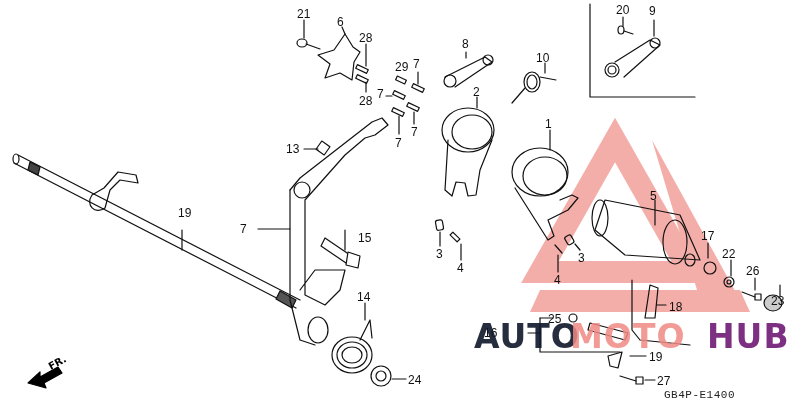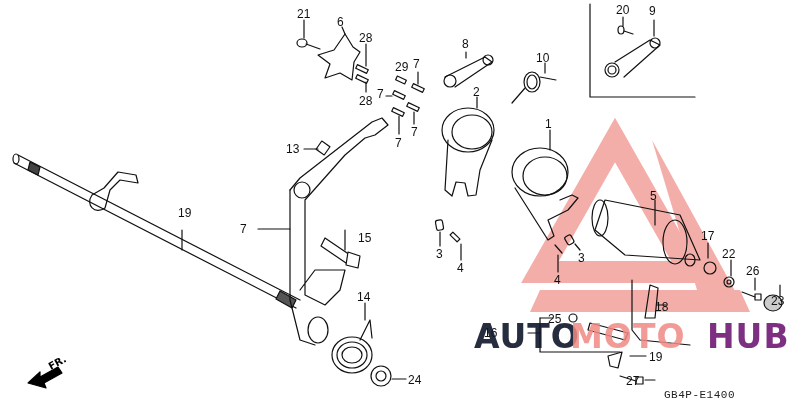--- a/index.html
+++ b/index.html
@@ -220,30 +220,30 @@
   <span class="lbl" style="left:462px;top:38px;">8</span>
   <span class="lbl" style="left:649px;top:5px;">9</span>
   <span class="lbl" style="left:536px;top:52px;">10</span>
   <span class="lbl" style="left:178px;top:207px;">19</span>
   <span class="lbl" style="left:240px;top:223px;">7</span>
   <span class="lbl" style="left:286px;top:143px;">13</span>
   <span class="lbl" style="left:357px;top:291px;">14</span>
   <span class="lbl" style="left:338px;top:232px;margin-left:20px;">15</span>
   <span class="lbl" style="left:484px;top:327px;">16</span>
   <span class="lbl" style="left:701px;top:230px;">17</span>
-  <span class="lbl" style="left:655px;top:301px;text-align:center;">18</span>
+  <span class="lbl" style="left:669px;top:301px;text-align:center;">18</span>
   <span class="lbl" style="left:649px;top:351px;">19</span>
   <span class="lbl" style="left:616px;top:4px;">20</span>
   <span class="lbl" style="left:297px;top:8px;">21</span>
   <span class="lbl" style="left:722px;top:248px;">22</span>
   <span class="lbl" style="left:771px;top:271px;margin-top:24px;">23</span>
   <span class="lbl" style="left:408px;top:374px;">24</span>
   <span class="lbl" style="left:548px;top:313px;">25</span>
   <span class="lbl" style="left:746px;top:265px;">26</span>
-  <span class="lbl" style="left:626px;top:375px;">27</span>
+  <span class="lbl" style="left:657px;top:375px;">27</span>
   <span class="lbl" style="left:359px;top:32px;">28</span>
   <span class="lbl" style="left:359px;top:95px;">28</span>
   <span class="lbl" style="left:395px;top:61px;">29</span>
 
   <span class="fr" style="left:48px;top:357px;">FR.</span>
 
   <span class="code" style="left:664px;top:389px;">GB4P-E1400</span>
 
   <span class="wm" style="left:474px;top:320px;color:#0f172a;opacity:0.9;">AUTO</span>
   <span class="wm" style="left:570px;top:320px;color:#f08a84;opacity:0.85;">MOTO</span>

